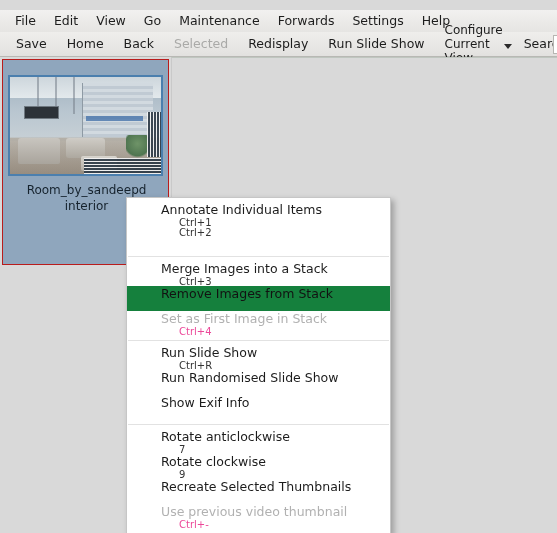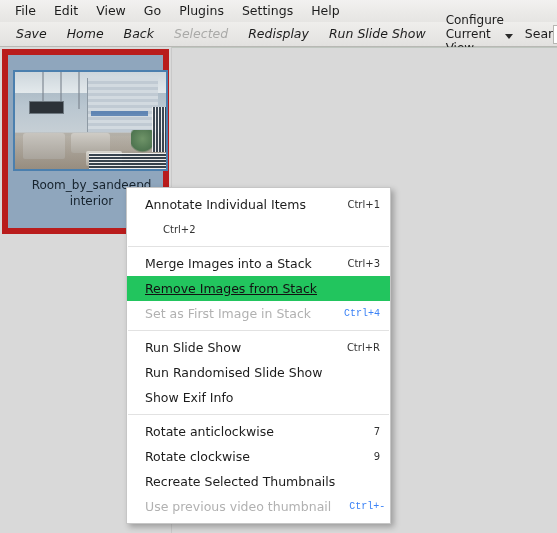--- a/index.html
+++ b/index.html
@@ -18,20 +18,21 @@
     -webkit-font-smoothing: antialiased;
   }
 
   
   #app {
     position: absolute;
     inset: 0;
     display: flex;
     flex-direction: column;
     background: #d9d9d9;
+    margin-top: 10px;
   }
 
   
   .menubar {
     height: 22px;
     flex: 0 0 22px;
     background: linear-gradient(to bottom, #f2f1f0 0%, #ebeae8 55%, #e6e5e3 100%);
     display: flex;
     align-items: center;
     padding-left: 6px;
@@ -58,21 +59,20 @@
     box-sizing: border-box;
     position: relative;
   }
   .tool-item {
     padding: 2px 10px 3px 10px;
     font-size: 12.5px;
     color: #1d1d1d;
     white-space: nowrap;
     line-height: 15px;
     cursor: default;
-    font-style: italic;
   }
   .tool-item.disabled { color: #aaaaa8; }
   .tool-config {
     display: flex;
     align-items: center;
     gap: 1px;
     padding: 2px 4px 3px 10px;
   }
   .tool-config .caret {
     display: inline-block;
@@ -113,23 +113,23 @@
     width: 171px;
     flex: 0 0 171px;
     background: #d9d9d9;
     position: relative;
   }
   .thumb-sel {
     position: absolute;
     left: 2px;
     top: 2px;
     width: 167px;
-    height: 185px;
+    height: 206px;
     background: #8fa6bd;
-    border: 6px solid #b91c1c;
+    border: 1px solid #b91c1c;
     box-sizing: border-box;
     padding: 0;
   }
   .thumb-img-frame {
     position: absolute;
     left: 5px;
     top: 15px;
     width: 155px;
     height: 101px;
     border: 2px solid #4b7fae;
@@ -260,60 +260,61 @@
     width: 265px;
     background: #ffffff;
     border: 1px solid #c6c6c6;
     box-sizing: border-box;
     padding: 4px 0 4px 0;
     box-shadow: 3px 3px 6px rgba(0,0,0,0.28);
     z-index: 20;
   }
   .mi {
     display: flex;
-    align-items: center;
+    align-items: flex-start;
     height: 25px;
-    padding: 0 10px 0 18px;
+    padding: 0 10px 0 34px;
     box-sizing: border-box;
     font-size: 12.5px;
     color: #1c1c1c;
     white-space: nowrap;
     cursor: default;
+    flex-direction: column;
   }
   .mi .label { flex: 1 1 auto; }
   .mi .accel {
     flex: 0 0 auto;
     color: #333333;
     font-size: 10px;
     padding-left: 18px;
   }
   .mi.disabled { color: #b1b1b1; }
-  .mi.disabled .accel { color: #3b82f6; font-family: Liberation Mono, monospace; }
+  .mi.disabled .accel { color: #ec4899; }
   .mi.highlight {
-    background: #22c55e;
+    background: #15803d;
     color: #121212;
-    text-decoration: underline;
   }
   .sep {
     height: 1px;
     margin: 4px 1px 4px 1px;
     background: #e2e2e2;
   }
 </style>
 </head>
 <body>
 
 <div id="app">
 
   <div class="menubar">
     <div class="menubar-item">File</div>
     <div class="menubar-item">Edit</div>
     <div class="menubar-item">View</div>
     <div class="menubar-item">Go</div>
-    <div class="menubar-item">Plugins</div>
+    <div class="menubar-item">Maintenance</div>
+    <div class="menubar-item">Forwards</div>
     <div class="menubar-item">Settings</div>
     <div class="menubar-item">Help</div>
   </div>
 
   <div class="toolbar">
     <div class="tool-item">Save</div>
     <div class="tool-item">Home</div>
     <div class="tool-item">Back</div>
     <div class="tool-item disabled">Selected</div>
     <div class="tool-item">Redisplay</div>

